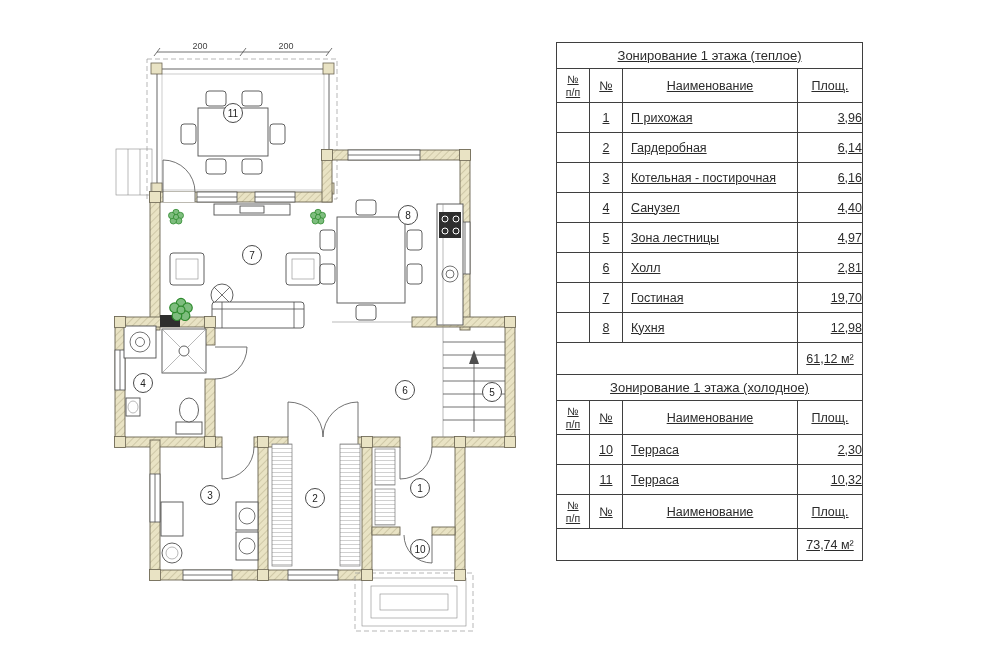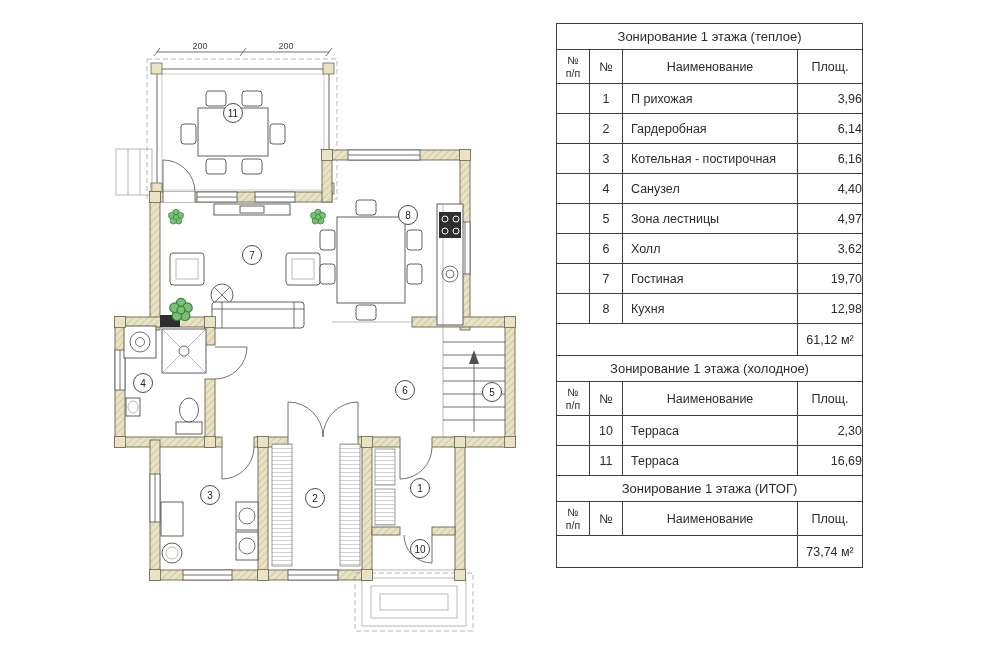--- a/index.html
+++ b/index.html
@@ -15,21 +15,21 @@
   .thin { stroke:#8a8a8a; stroke-width:0.6; fill:none; }
   .dash { stroke:#9a9a9a; stroke-width:0.7; fill:none; stroke-dasharray:5 3; }
   .wopen{ fill:#fff; stroke:#4f4f4f; stroke-width:0.8; }
   .dark { fill:#2e2e2e; stroke:none; }
   .plant{ fill:#7ebd7e; stroke:#2e8b2e; stroke-width:0.8; }
   .badge circle { fill:#fff; stroke:#4a4a4a; stroke-width:1; }
   .badge text { font-size:10px; text-anchor:middle; fill:#222; font-family:"Liberation Sans",sans-serif; }
   .dim { font-size:9px; fill:#444; text-anchor:middle; font-family:"Liberation Sans",sans-serif; }
 
   
-  .tables-wrap { position:absolute; left:556px; top:23px; width:306px; }
+  .tables-wrap { position:absolute; left:556px; top:42px; width:306px;text-decoration:underline; }
   table.zone-table { border-collapse:collapse; width:306px; table-layout:fixed; }
   table.zone-table + table.zone-table { margin-top:-1px; }
   .zone-table td { border:1px solid #3f3f3f; overflow:hidden; }
   .c-npp { width:33px; } .c-num { width:33px; } .c-name { width:175px; } .c-area { width:65px; }
   .t-title td { height:26px; text-align:center; font-size:13px; }
   .t-head td  { height:34px; text-align:center; font-size:12.5px; }
   .t-head td.h-npp { font-size:10.5px; line-height:1.15; white-space:pre-line; }
   .t-row td   { height:30px; font-size:12.5px; }
   .t-row .td-num  { text-align:center; }
   .t-row .td-name { padding-left:8px; text-align:left; }
@@ -446,21 +446,21 @@
     <tr class="t-row">
           <td></td>
           <td class="td-num">5</td>
           <td class="td-name">Зона лестницы</td>
           <td class="td-area">4,97</td>
         </tr>
     <tr class="t-row">
           <td></td>
           <td class="td-num">6</td>
           <td class="td-name">Холл</td>
-          <td class="td-area">3,62</td>
+          <td class="td-area">2,81</td>
         </tr>
     <tr class="t-row">
           <td></td>
           <td class="td-num">7</td>
           <td class="td-name">Гостиная</td>
           <td class="td-area">19,70</td>
         </tr>
     <tr class="t-row">
           <td></td>
           <td class="td-num">8</td>
@@ -495,36 +495,33 @@
     <tr class="t-row">
           <td></td>
           <td class="td-num">10</td>
           <td class="td-name">Терраса</td>
           <td class="td-area">2,30</td>
         </tr>
     <tr class="t-row">
           <td></td>
           <td class="td-num">11</td>
           <td class="td-name">Терраса</td>
-          <td class="td-area">16,69</td>
+          <td class="td-area">10,32</td>
         </tr>
   </tbody>
     </table>
 
   <table class="zone-table">
     <colgroup>
         <col class="c-npp">
         <col class="c-num">
         <col class="c-name">
         <col class="c-area">
       </colgroup>
     <tbody>
-        <tr class="t-title">
-          <td colspan="4">Зонирование 1 этажа (ИТОГ)</td>
-        </tr>
     <tr class="t-head">
       <td class="h-npp">№
 п/п</td>
       <td>№</td>
       <td>Наименование</td>
       <td>Площ.</td>
     </tr>
     <tr class="t-total">
           <td colspan="3"></td>
           <td>73,74 м²</td>

